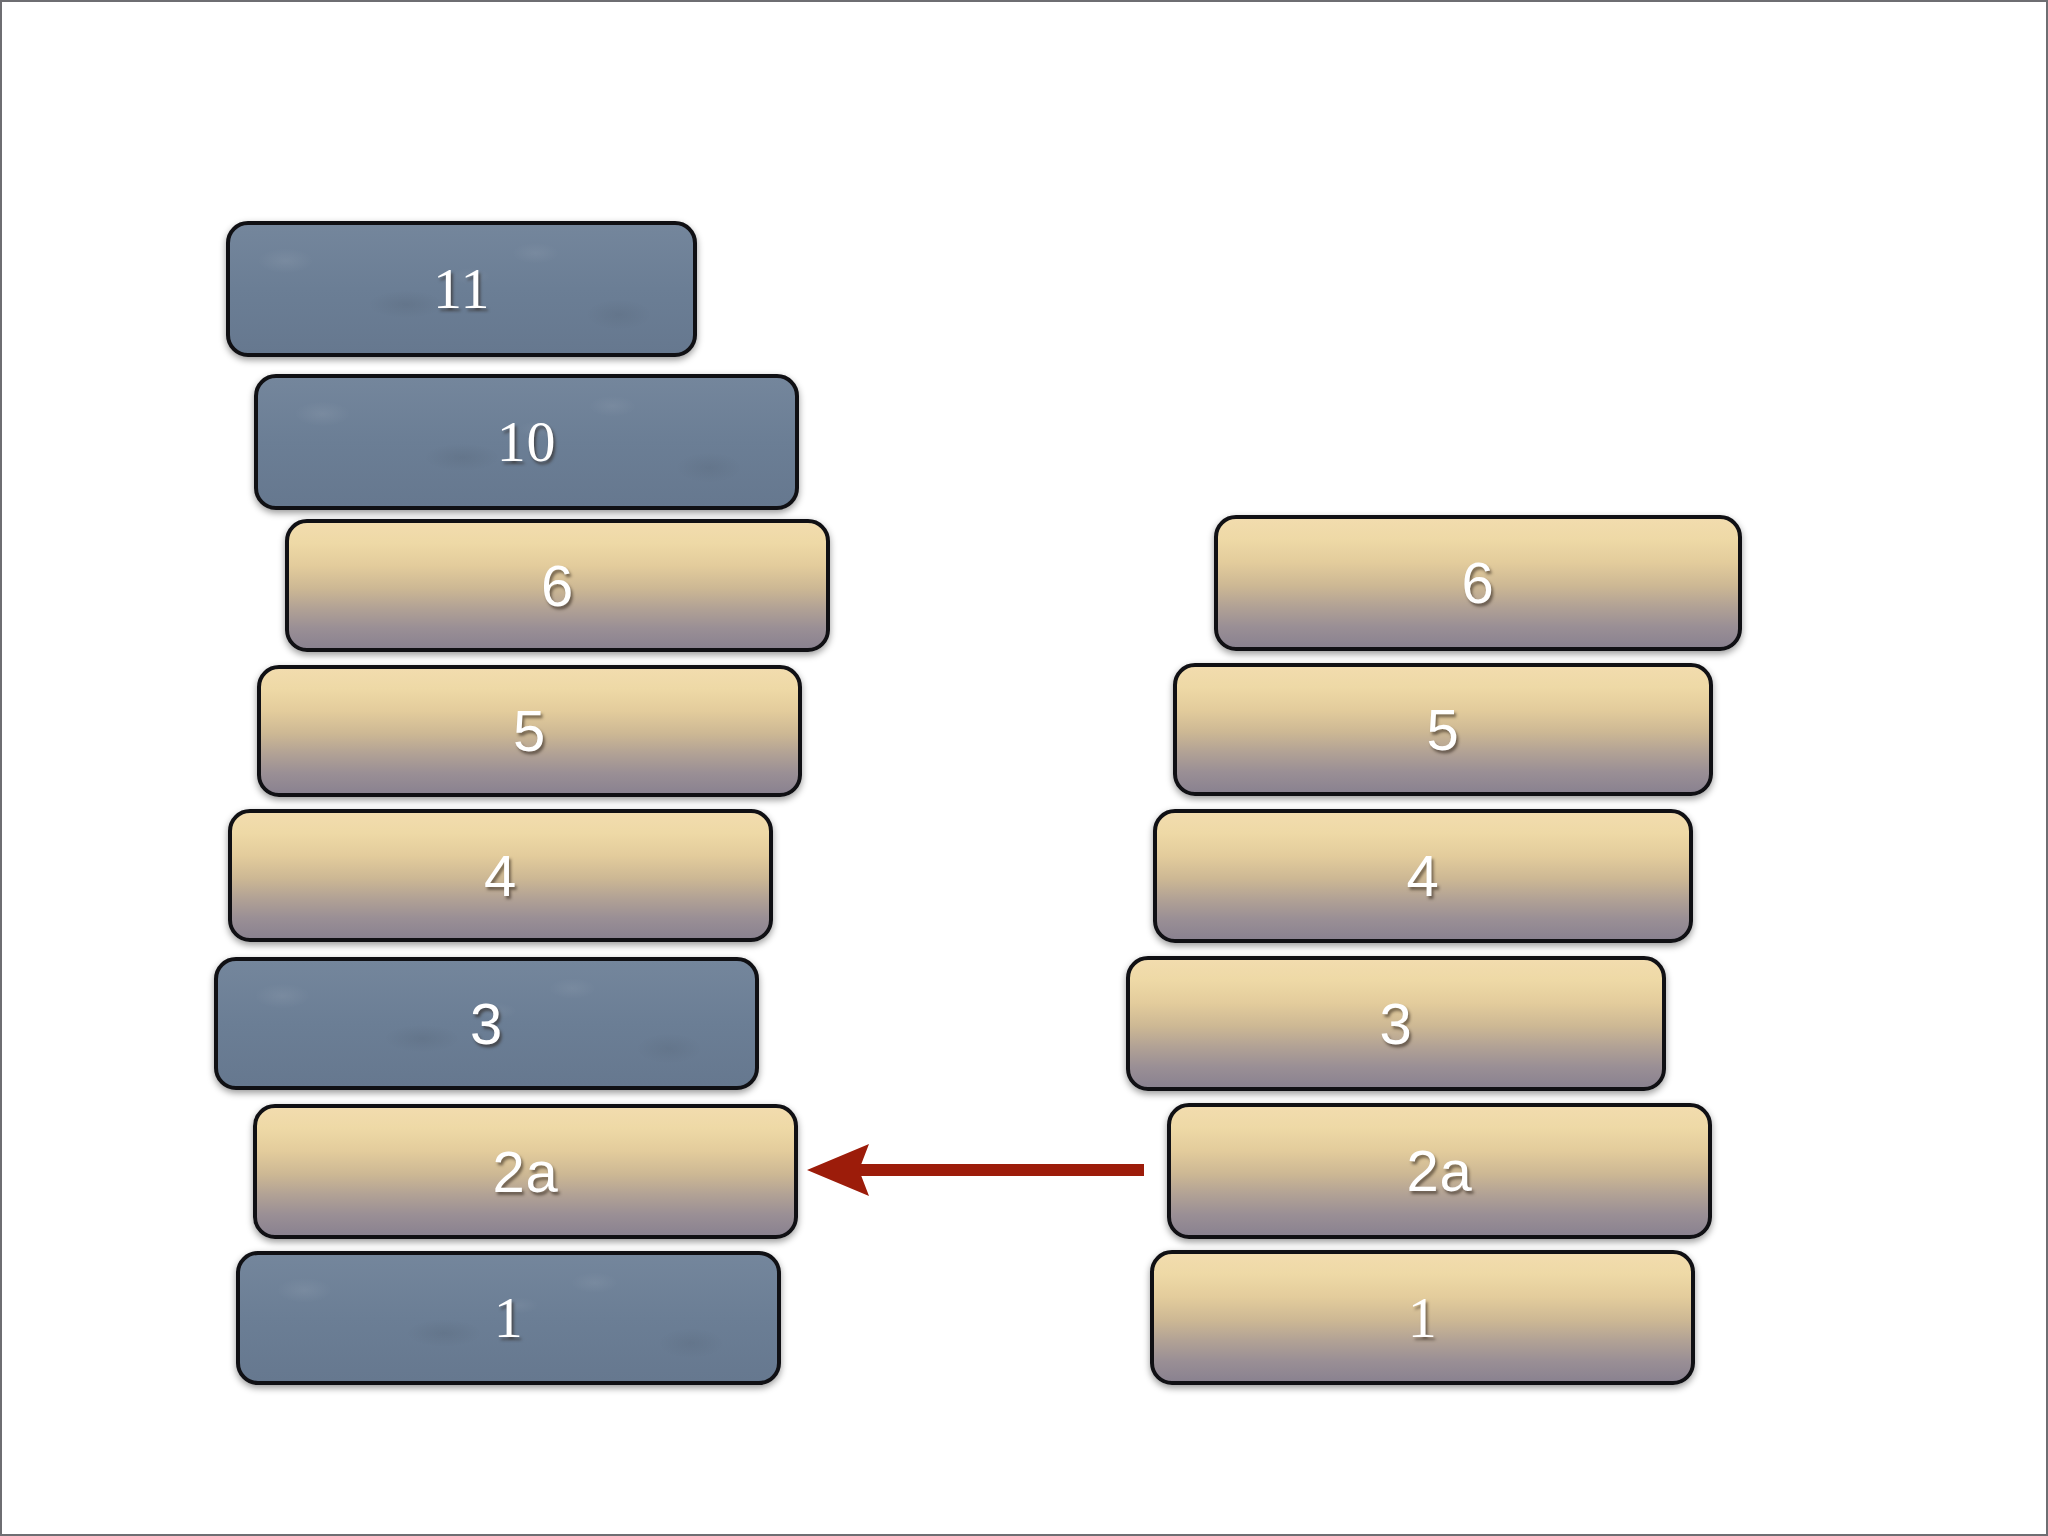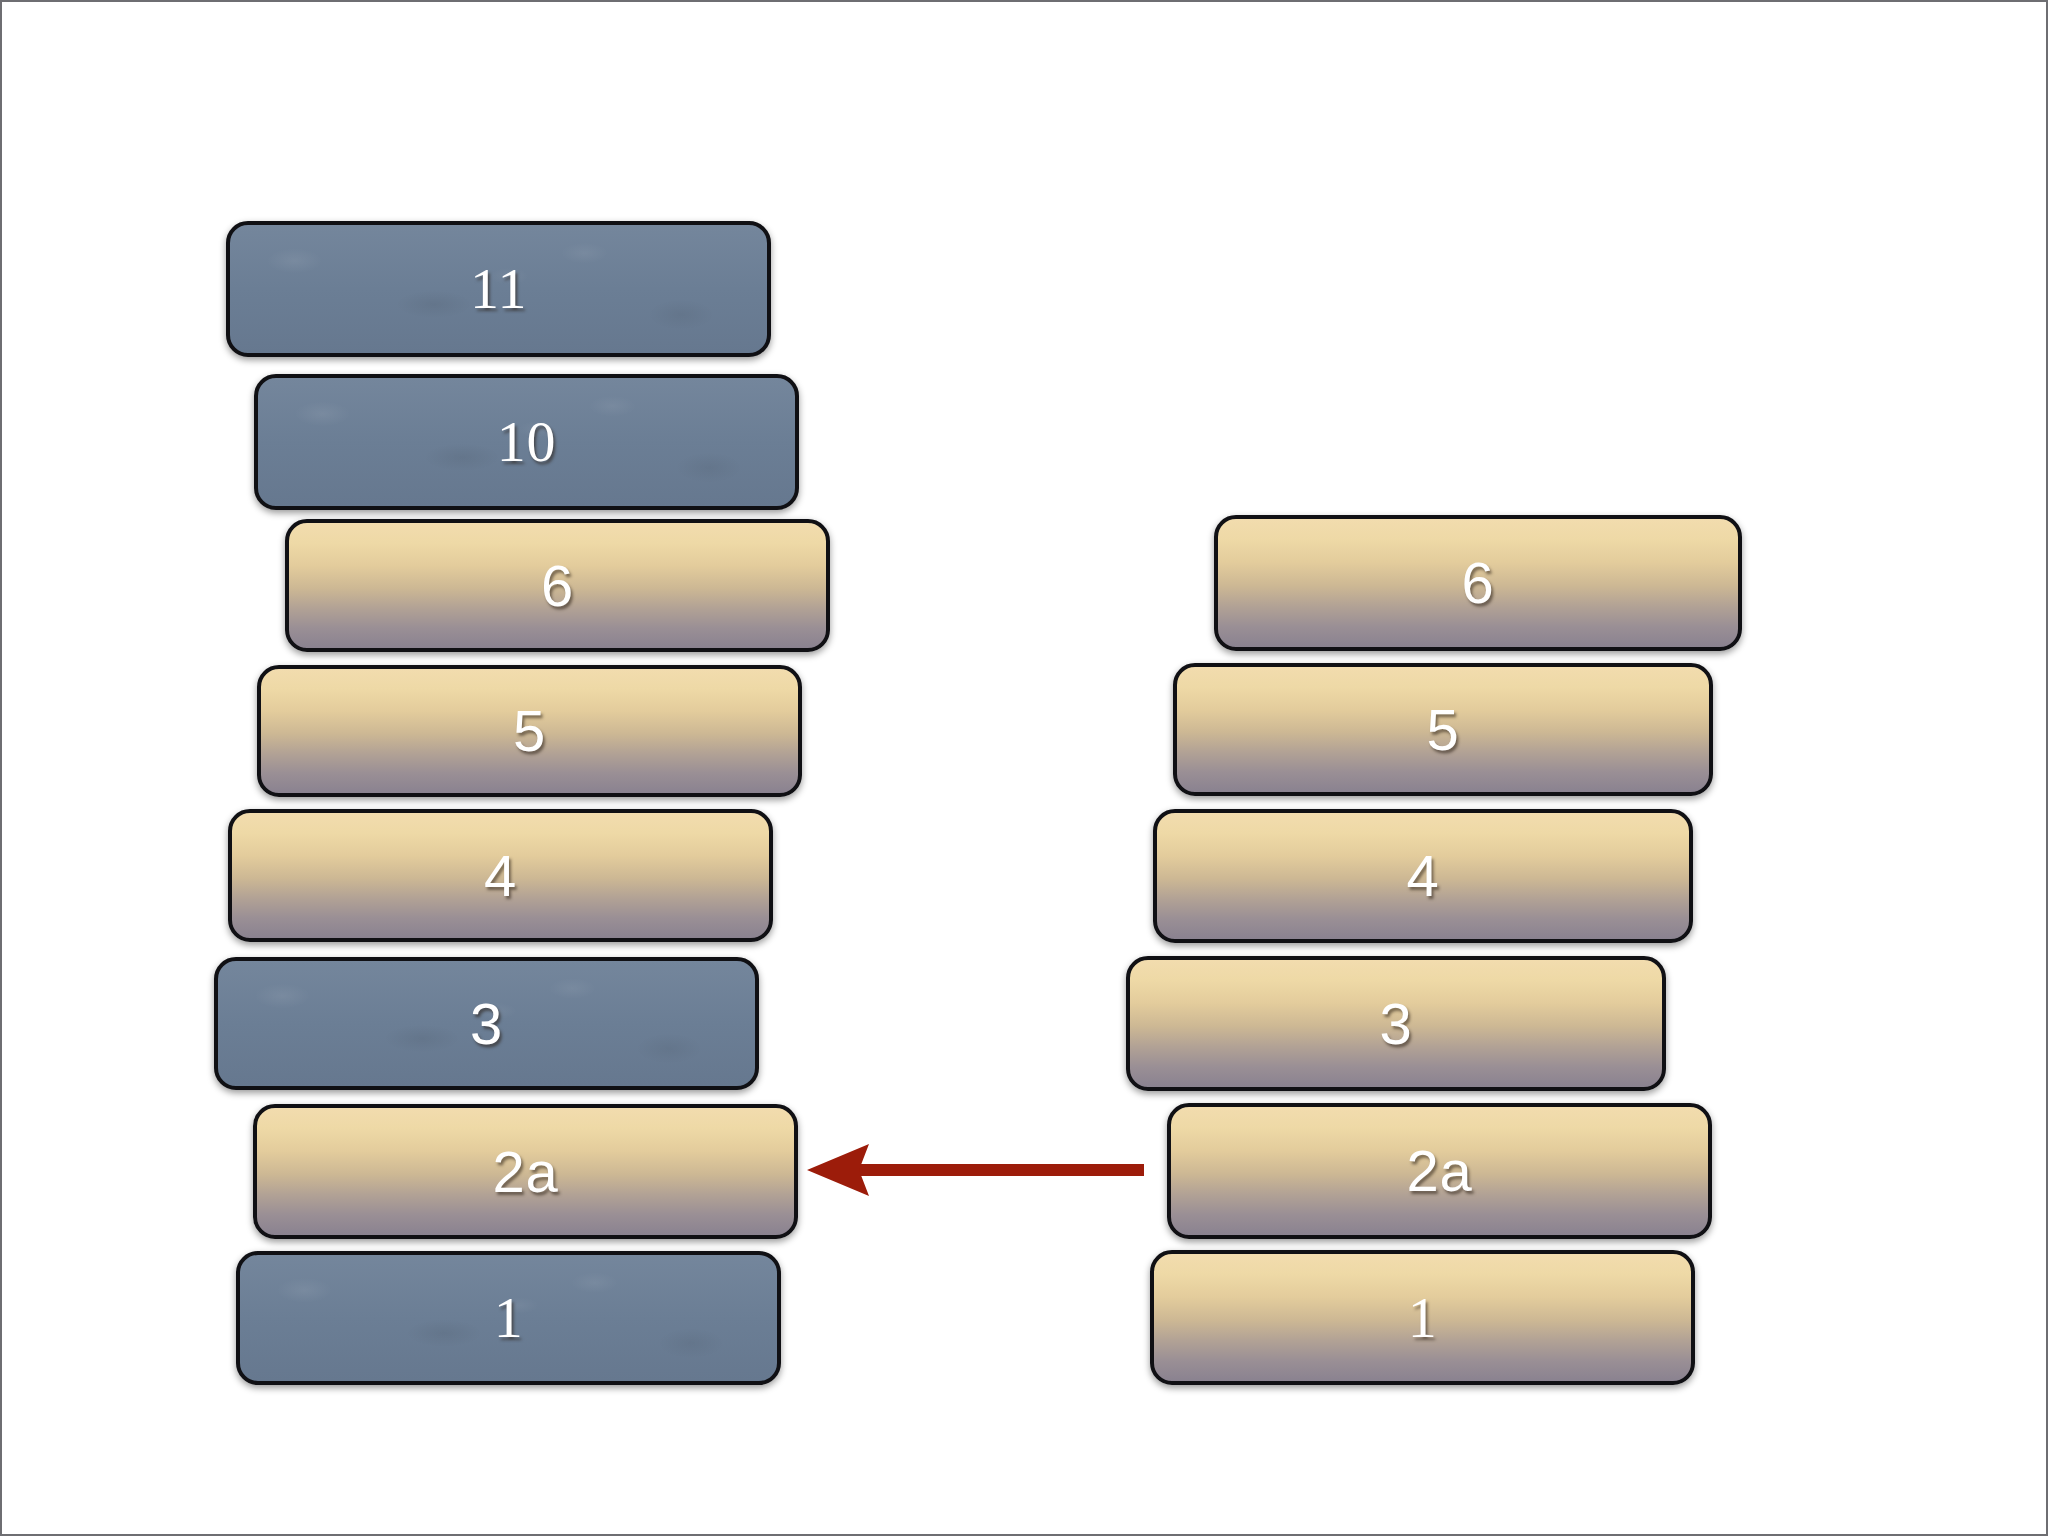--- a/index.html
+++ b/index.html
@@ -81,21 +81,21 @@
     pointer-events: none;
   }
 </style>
 </head>
 <body>
 
 <div id="stage">
 
   <div class="stack">
 
-    <div class="block blue" style="left:224px; top:219px; width:545px; height:136px;">
+    <div class="block blue" style="left:224px; top:219px; width:471px; height:136px;">
       <span class="label bar">11</span>
     </div>
 
     <div class="block blue" style="left:252px; top:372px; width:545px; height:136px;">
       <span class="label bar">10</span>
     </div>
 
     <div class="block tan" style="left:283px; top:517px; width:545px; height:133px;">
       <span class="label">6</span>
     </div>

